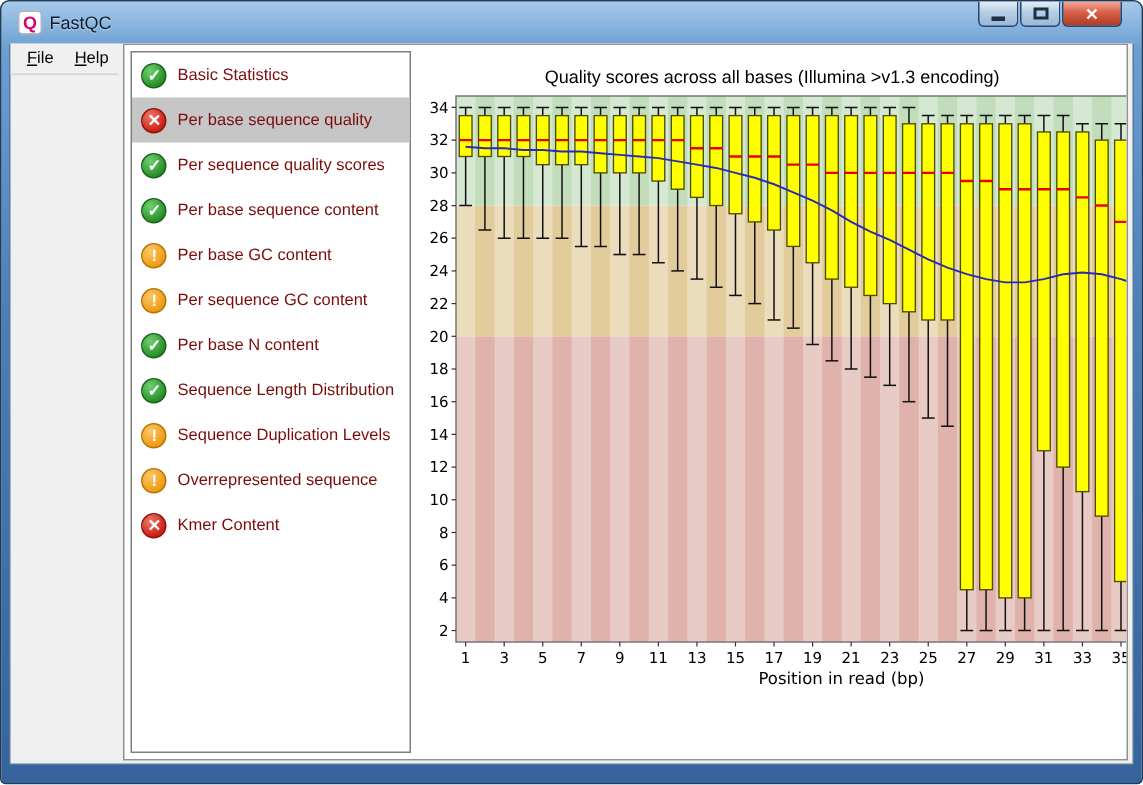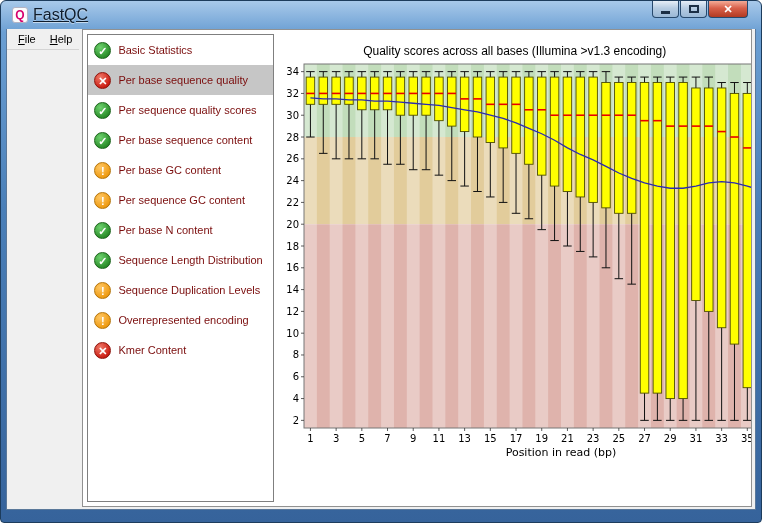--- a/index.html
+++ b/index.html
@@ -13,21 +13,21 @@
     padding:0 5px 12px 5px;
     display:flex; flex-direction:column;
   }
 
   
   .titlebar{ height:28px; display:flex; align-items:center; padding-left:6px; position:relative; }
   .app-icon{
     width:16px; height:16px; background:#fdfdfd; border:1px solid #b4b4c4; border-radius:3px;
     color:#d6006e; font-size:12px; font-weight:bold; line-height:14px; text-align:center; margin-right:5px;
   }
-  .win-title{ font-size:16px; color:#0e1c2c; text-shadow:0 1px 1px rgba(255,255,255,.55);text-decoration:underline; }
+  .win-title{ font-size:12px; color:#0e1c2c; text-shadow:0 1px 1px rgba(255,255,255,.55); }
   .win-buttons{ position:absolute; top:0; right:8px; display:flex; }
   .win-btn{
     height:17px; border:1px solid #27496d; border-top:none; border-radius:0 0 4px 4px;
     background:linear-gradient(#e6eef7,#b6cce2 45%,#9ab8d6);
     display:flex; align-items:center; justify-content:center; margin-left:1px; cursor:default;
   }
   .win-btn.min,.win-btn.max{ width:27px; }
   .win-btn.close{ width:40px; background:linear-gradient(#f4ab97,#d8604a 45%,#b23a22); color:#fff; font-size:11px; font-weight:bold; }
   .i-min{ width:9px; height:3px; background:#1c2f45; margin-top:6px; }
   .i-max{ width:10px; height:8px; border:2px solid #1c2f45; }
@@ -129,21 +129,21 @@
           <div class="module-item">
             <span class="status-icon pass">✓</span>
             <span class="module-label">Sequence Length Distribution</span>
           </div>
           <div class="module-item">
             <span class="status-icon warn">!</span>
             <span class="module-label">Sequence Duplication Levels</span>
           </div>
           <div class="module-item">
             <span class="status-icon warn">!</span>
-            <span class="module-label">Overrepresented encoding</span>
+            <span class="module-label">Overrepresented sequence</span>
           </div>
           <div class="module-item">
             <span class="status-icon fail">✕</span>
             <span class="module-label">Kmer Content</span>
           </div>
         </div>
 
       <div class="chart-area">
         <div class="chart-title">Quality scores across all bases (Illumina &gt;v1.3 encoding)</div>
         <svg id="chart-svg" width="545" height="404" viewBox="0 0 545 404">

